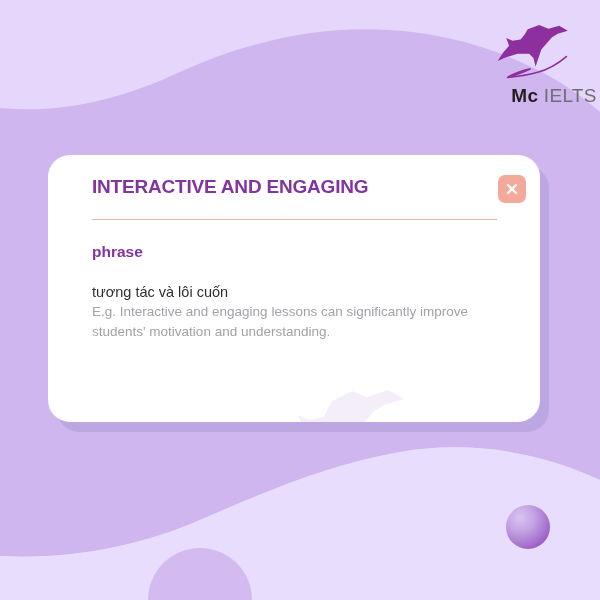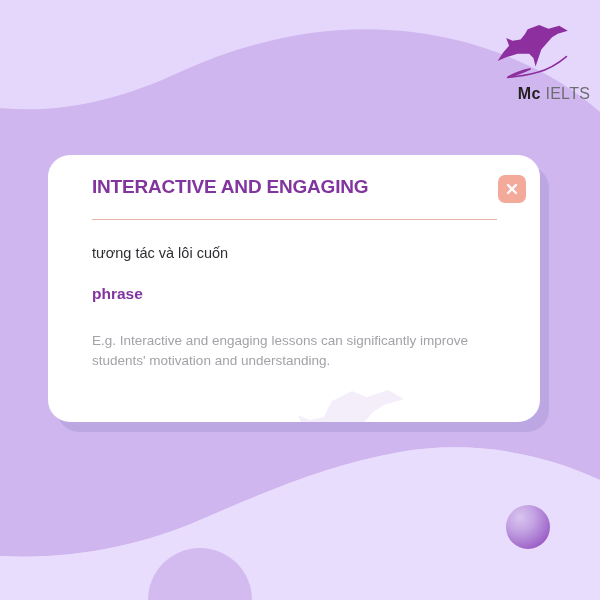--- a/index.html
+++ b/index.html
@@ -41,21 +41,21 @@
     align-items: center;
     justify-content: flex-start;
   }
   #logo-bird {
     width: 86px;
     height: 62px;
     display: block;
   }
   #logo-text {
     margin-top: 2px;
-    font-size: 16px;
+    font-size: 19px;
     letter-spacing: 0.3px;
     white-space: nowrap;
     line-height: 1;
     margin-left: 44px;
   }
   #logo-text .mc {
     font-weight: bold;
     color: #231f20;
   }
   #logo-text .ielts {
@@ -147,21 +147,20 @@
   }
 
   #translation {
     margin-top: 25px;
     font-size: 14.5px;
     color: #2f2f33;
     line-height: 1.2;
   }
 
   #example {
-    margin-top: 29px;
     font-size: 13.5px;
     color: #a2a2a8;
     line-height: 1.52;
     max-width: 420px;
   }
 
   
   #sphere {
     position: absolute;
     left: 506px;
@@ -205,20 +204,20 @@
 
   <button id="close-button" aria-label="Close">
     <svg width="14" height="14" viewBox="0 0 14 14" aria-hidden="true">
       <path d="M3,3 L11,11 M11,3 L3,11" stroke="#ffffff" stroke-width="2.3" stroke-linecap="round"></path>
     </svg>
   </button>
 
   <div id="card-content">
     <h1 id="card-title">Interactive and engaging</h1>
     <div id="divider"></div>
+    <div id="word-type">phrase</div>
     <div id="translation">tương tác và lôi cuốn</div>
-    <div id="word-type">phrase</div>
     <div id="example">E.g. Interactive and engaging lessons can significantly improve students' motivation and understanding.</div>
   </div>
 
   <div id="sphere"></div>
 
 </div>
 
 </body></html>

